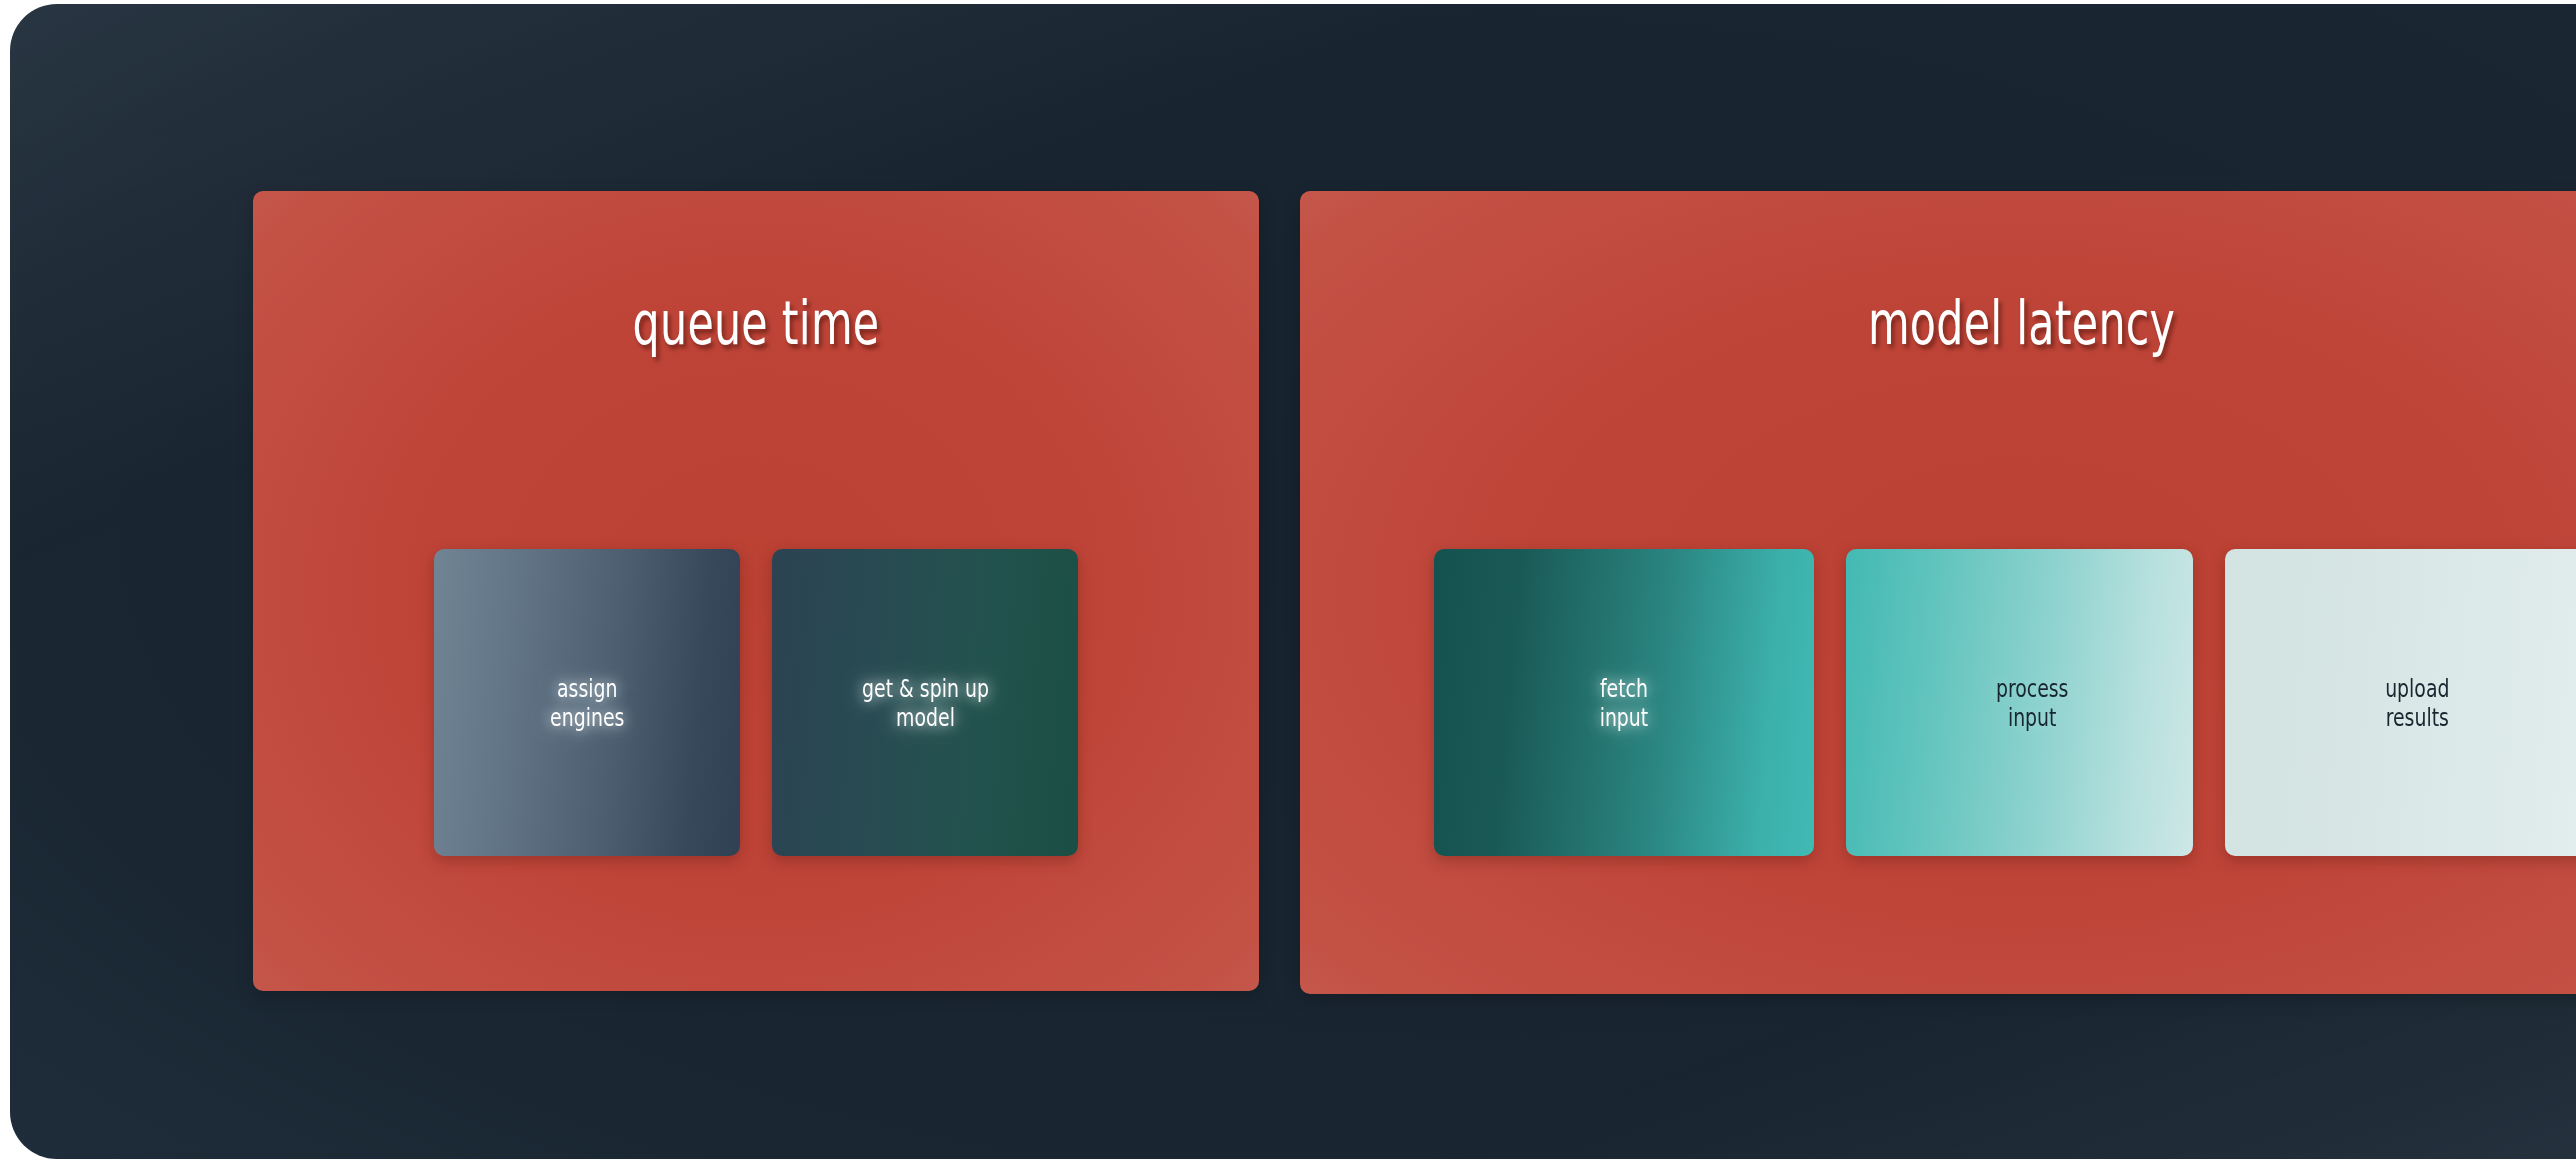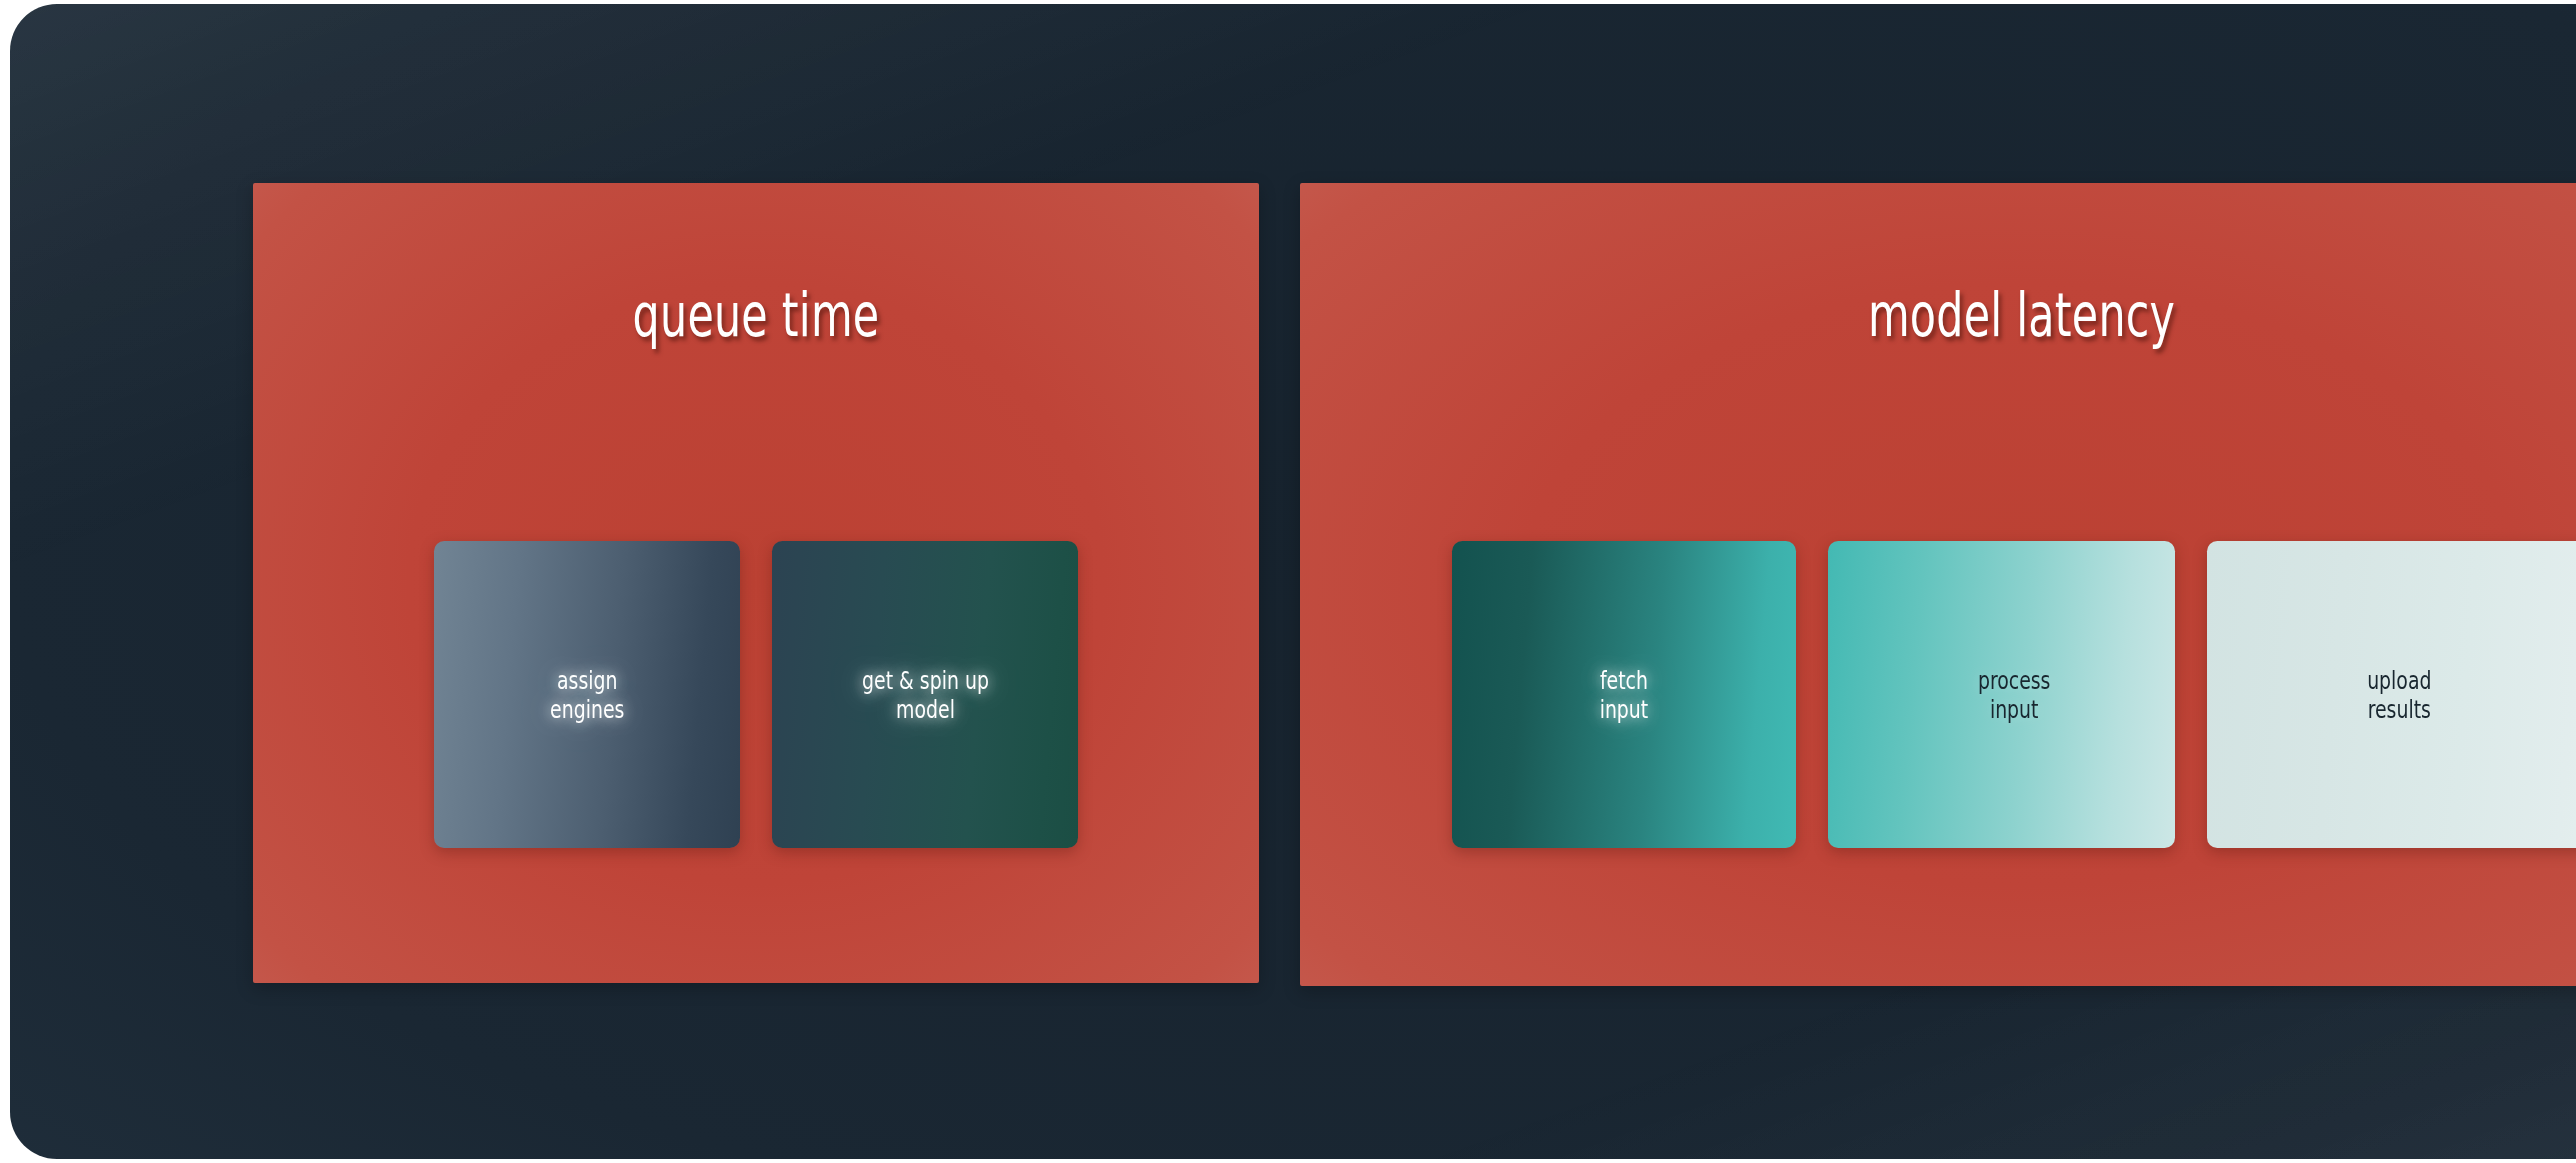--- a/index.html
+++ b/index.html
@@ -51,23 +51,24 @@
   
   .groups {
     position: absolute;
     left: 0; top: 0;
     width: 100%;
     height: 100%;
   }
 
   .group {
     position: absolute;
-    border-radius: 2px;
+    border-radius: 10px;
     overflow: hidden;
     box-shadow: 0 5.2px 17.5px rgba(0,0,0,0.22);
+    margin-top: 8px;
   }
   
   .group-bg {
     position: absolute;
     inset: 0;
     background:
       radial-gradient(115% 125% at 50% 50%,
         #bb4133 0%,
         #bf4438 30%,
         #c35245 55%,
@@ -155,21 +156,21 @@
     width: 306px;
     background: linear-gradient(95deg, #718494 0%, #627587 26%, #4c5e70 58%, #36485a 84%, #2f4152 100%);
   }
   #step-get-spin-up-model {
     width: 306px;
     background: linear-gradient(95deg, #2c4352 0%, #284b52 34%, #23524e 66%, #1d5047 88%, #1b4e44 100%);
   }
 
   
   #step-fetch-input {
-    width: 344px;
+    width: 380px;
     background: linear-gradient(95deg, #13524f 0%, #1a5a56 22%, #2a8480 58%, #3cb0ab 86%, #41bab4 100%);
   }
   #step-process-input {
     width: 322px;
     background: linear-gradient(95deg, #43b9b3 0%, #63c4be 26%, #8dd2ce 56%, #b6e0de 82%, #cde7e6 100%);
     padding-left: 25px;
   }
   #step-upload-results {
     width: 384px;
     background: linear-gradient(95deg, #d2e3e2 0%, #d7e6e5 34%, #dceae9 66%, #e2eded 92%, #e4efee 100%);

